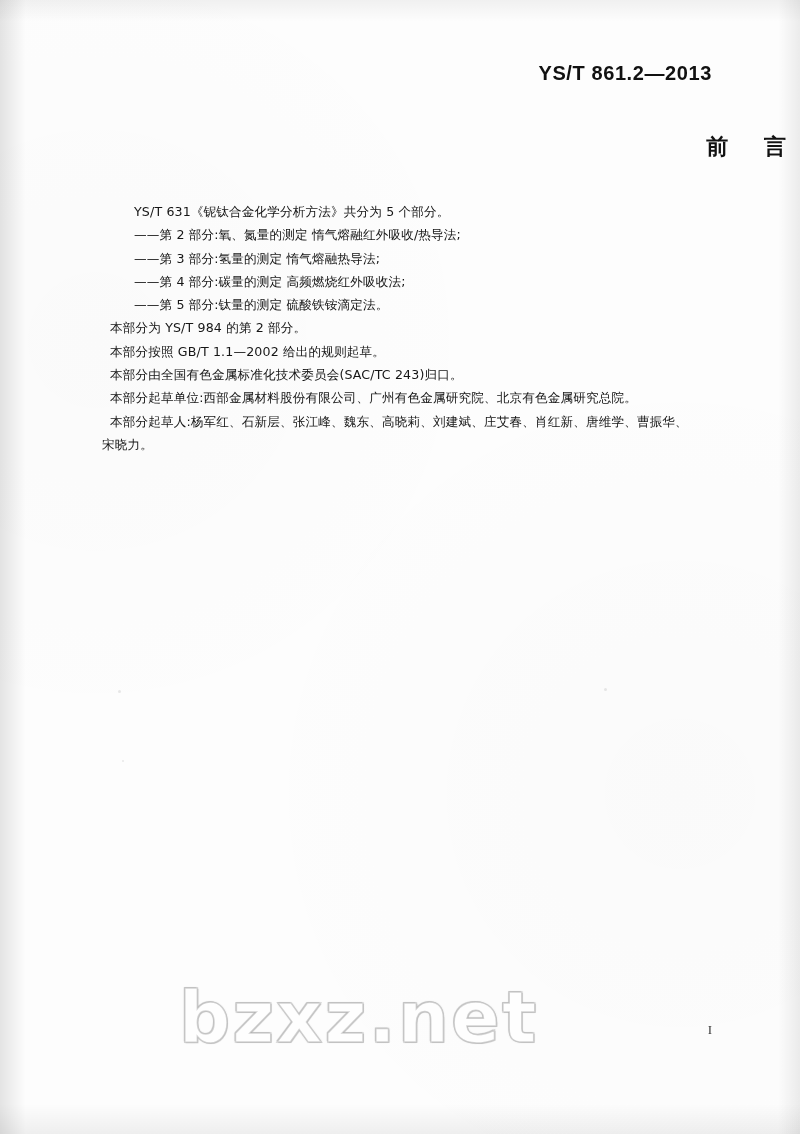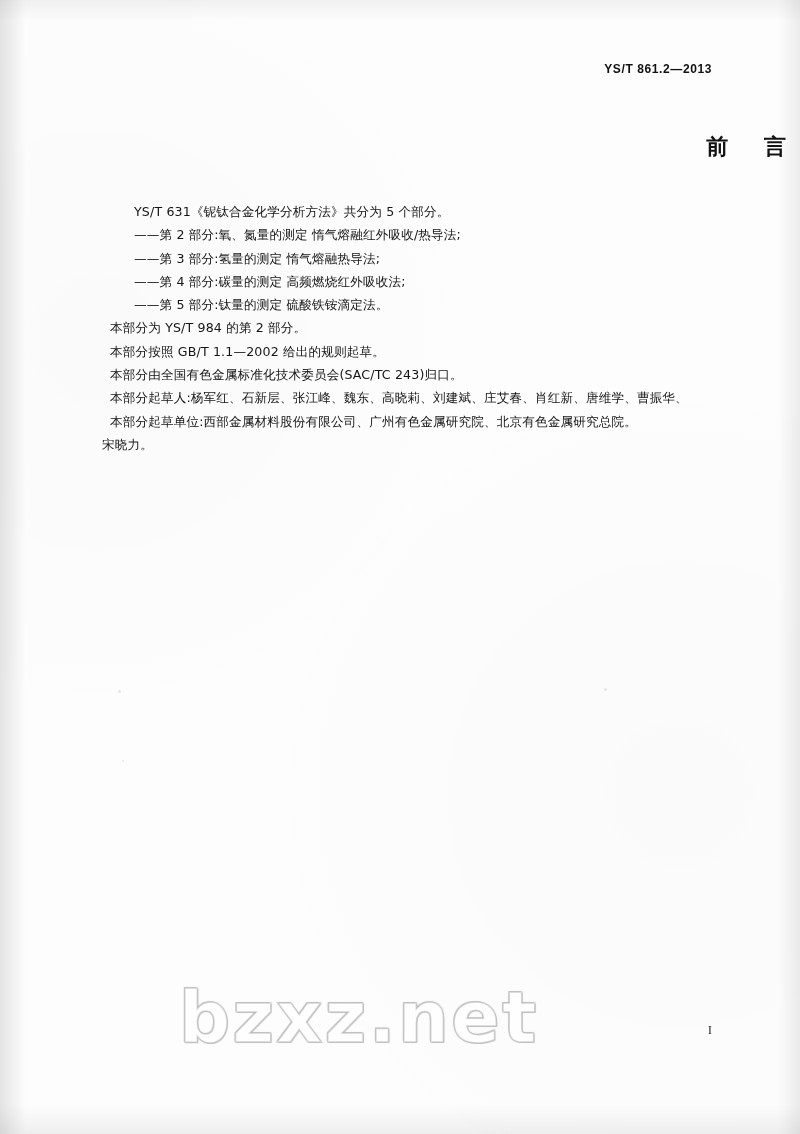--- a/index.html
+++ b/index.html
@@ -52,21 +52,21 @@
     width: 800px; height: 22px;
     background: linear-gradient(to bottom, rgba(0,0,0,0.05), rgba(0,0,0,0));
   }
 
   .header-code {
     position: absolute;
     right: 88px;
     top: 62px;
     font-family: "Liberation Sans", sans-serif;
     font-weight: bold;
-    font-size: 12px;
+    font-size: 20px;
     letter-spacing: 0.6px;
     color: #111;
   }
 
   .doc-title {
     position: absolute;
     left: 0;
     top: 132px;
     width: 800px;
     text-align: right;
@@ -158,22 +158,22 @@
 
   <div class="body-block">
     <div class="p-indent">YS/T 631《铌钛合金化学分析方法》共分为 5 个部分。</div>
     <div class="p-indent">——第 2 部分:氧、氮量的测定  惰气熔融红外吸收/热导法;</div>
     <div class="p-indent">——第 3 部分:氢量的测定  惰气熔融热导法;</div>
     <div class="p-indent">——第 4 部分:碳量的测定  高频燃烧红外吸收法;</div>
     <div class="p-indent">——第 5 部分:钛量的测定  硫酸铁铵滴定法。</div>
     <div class="p-flush">本部分为 YS/T 984 的第 2 部分。</div>
     <div class="p-flush">本部分按照 GB/T 1.1—2002 给出的规则起草。</div>
     <div class="p-flush">本部分由全国有色金属标准化技术委员会(SAC/TC 243)归口。</div>
+    <div class="p-flush">本部分起草单位:西部金属材料股份有限公司、广州有色金属研究院、北京有色金属研究总院。</div>
     <div class="p-flush">本部分起草人:杨军红、石新层、张江峰、魏东、高晓莉、刘建斌、庄艾春、肖红新、唐维学、曹振华、</div>
-    <div class="p-flush">本部分起草单位:西部金属材料股份有限公司、广州有色金属研究院、北京有色金属研究总院。</div>
     <div class="last-line">宋晓力。</div>
   </div>
 
   <div class="watermark">bzxz.net</div>
 
   <div class="page-number">I</div>
 
 </div>
 
 </body></html>

